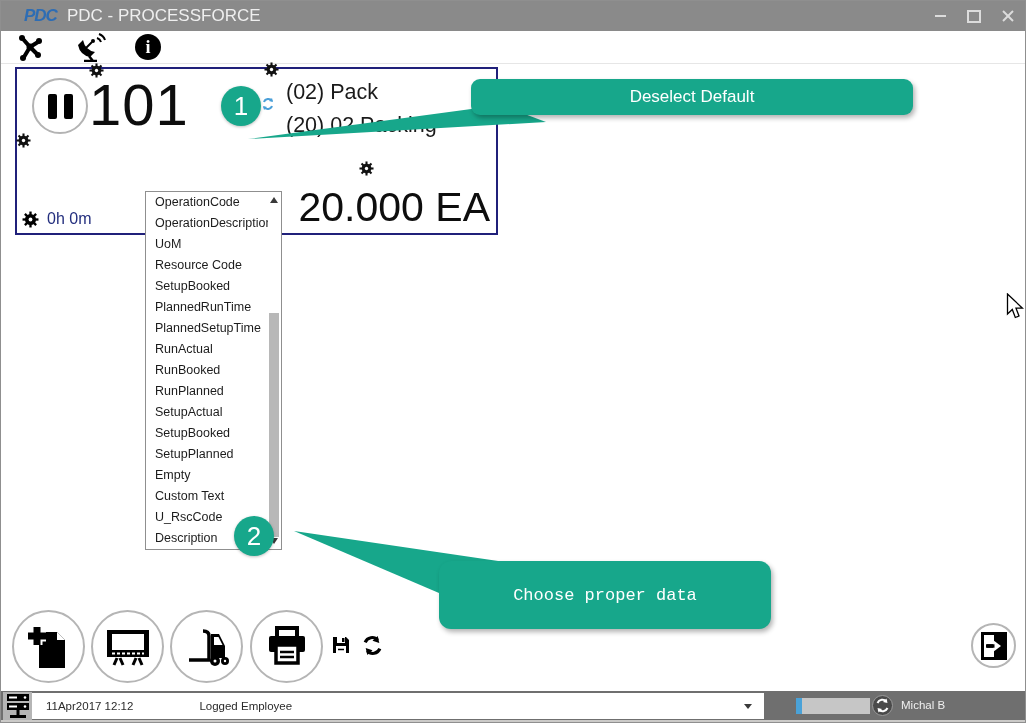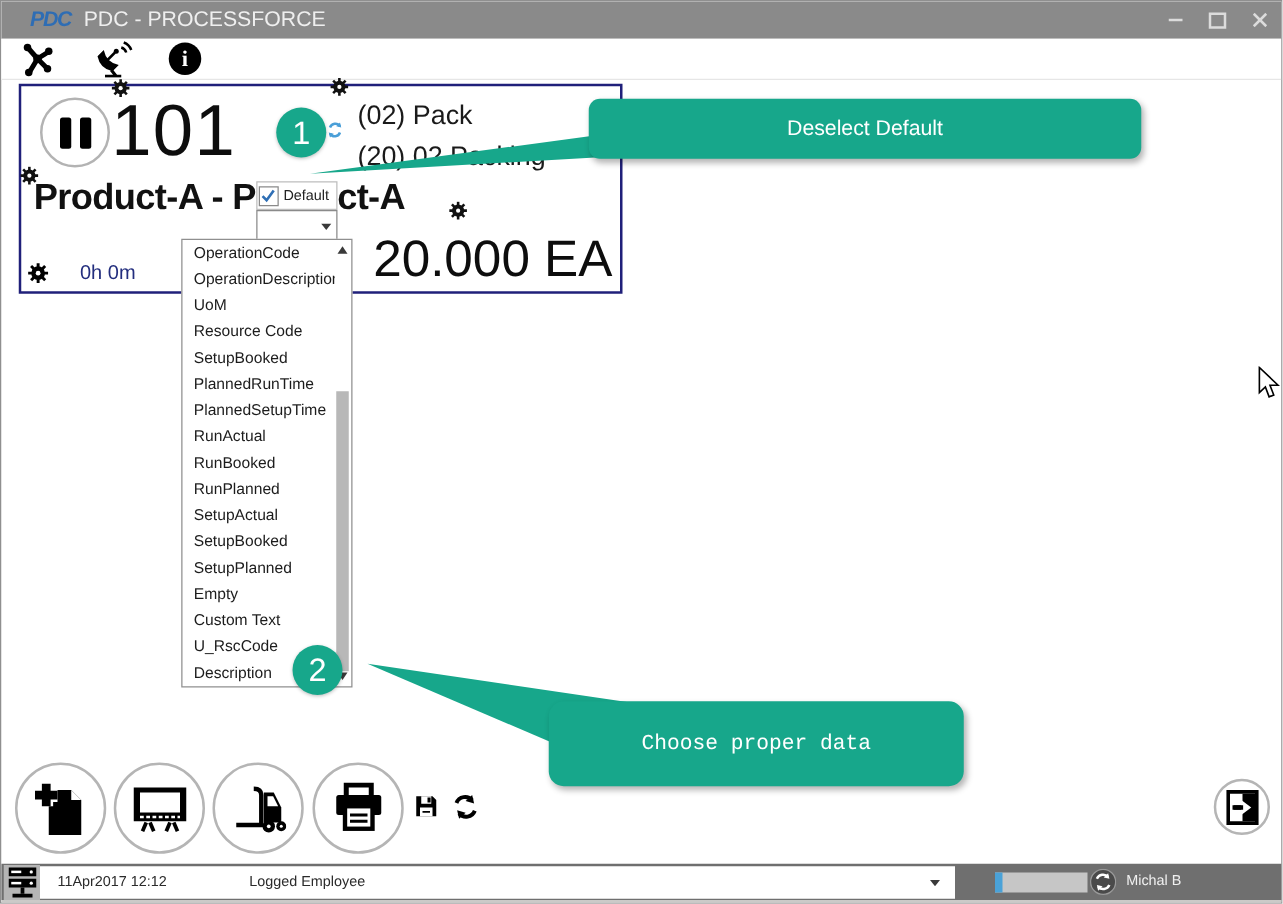--- a/index.html
+++ b/index.html
@@ -45,42 +45,42 @@
           border:1px solid #bdbdbd;box-sizing:border-box;display:flex;align-items:center;}
   .cb{width:16px;height:16px;background:#fff;border:1px solid #8a8a8a;margin-left:1px;
       display:flex;align-items:center;justify-content:center;box-sizing:border-box;}
   .deflabel{font-size:11.5px;font-weight:normal;letter-spacing:0;color:#222;margin-left:4px;}
   .combo{position:absolute;left:0;top:23px;width:65px;height:25px;background:#fff;
          border:1px solid #8a8a8a;box-sizing:border-box;}
   .combo-arrow{position:absolute;right:4px;top:10px;width:0;height:0;
                border-left:4.5px solid transparent;border-right:4.5px solid transparent;
                border-top:5px solid #3a3a3a;}
   .qty{position:absolute;right:6px;top:115px;font-size:41px;color:#0d0d0d;}
-  .setuprow{position:absolute;left:5px;top:141px;display:flex;gap:25px;}
+  .setuprow{position:absolute;left:5px;top:141px;display:flex;align-items:center;gap:8px;}
   .setuptime{font-size:16px;color:#232e7e;}
 
   
   .ddlist{position:absolute;left:144px;top:190px;width:137px;height:359px;background:#fff;
           border:1px solid #8f8f8f;box-sizing:border-box;z-index:20;}
   .li{height:21px;line-height:21px;padding-left:9px;font-size:12.5px;color:#1c1c1c;white-space:nowrap;overflow:hidden;}
   .sb{position:absolute;right:1px;top:1px;bottom:1px;width:12px;background:#fff;}
   .sb-up{position:absolute;top:4px;left:2px;width:0;height:0;
          border-left:4.5px solid transparent;border-right:4.5px solid transparent;
          border-bottom:6px solid #3a3a3a;}
   .sb-down{position:absolute;bottom:4px;left:2px;width:0;height:0;
            border-left:4.5px solid transparent;border-right:4.5px solid transparent;
            border-top:6px solid #3a3a3a;}
   .sb-thumb{position:absolute;left:1px;top:120px;width:10px;height:224px;background:#b8b8b8;}
 
   
   .tails{position:absolute;left:0;top:0;z-index:40;pointer-events:none;}
   .callout{position:absolute;background:#17a78b;border-radius:9px;color:#fff;font-size:17px;
            display:flex;align-items:center;justify-content:center;z-index:41;
            box-shadow:2px 3px 5px rgba(0,0,0,.3);}
-  .callout1{left:470px;top:78px;width:442px;height:48px;}
+  .callout1{left:470px;top:78px;width:442px;height:36px;}
   .callout2{left:438px;top:560px;width:332px;height:68px;border-radius:12px;font-family:Liberation Mono, monospace;}
   .badge2{position:absolute;left:233px;top:515px;z-index:42;}
 
   
   .cbtn{position:absolute;width:73px;height:73px;border-radius:50%;border:2px solid #b5b5b5;
         background:#fff;box-sizing:border-box;display:flex;align-items:center;justify-content:center;}
   .smallbtn{position:absolute;display:flex;align-items:center;justify-content:center;}
   .exitbtn{position:absolute;left:970px;top:622px;width:45px;height:45px;border-radius:50%;
            border:2px solid #b5b5b5;background:#fff;box-sizing:border-box;
            display:flex;align-items:center;justify-content:center;}
@@ -164,37 +164,20 @@
   <div class="panel">
     <div class="pausebtn">
       <div class="pbar"></div>
       <div class="pbar"></div>
     </div>
     <div class="ordnum">101</div>
     <div class="badge badge1">1</div>
     <div class="ops">
       <div>(02) Pack</div>
       <div>(20) 02 Packing</div>
-    </div>
-    <div class="prodrow">
-      <span>Product-A - P</span>
-      <span class="defwidget">
-        <span class="defrow">
-          <span class="cb">
-            <svg width="13" height="13" viewBox="0 0 16 16">
-                <polyline points="2.5,8.5 6.5,12.5 13.5,3" fill="none" stroke="#2f6fb5" stroke-width="2.6"></polyline>
-              </svg>
-          </span>
-          <span class="deflabel">Default</span>
-        </span>
-        <span class="combo">
-          <span class="combo-arrow"></span>
-        </span>
-      </span>
-      <span>ct-A</span>
     </div>
     <div class="qty">20.000 EA</div>
     <div class="setuprow">
       <svg width="17" height="17" viewBox="0 0 16 16">
         <g stroke="#000" stroke-width="2.2">
             <line x1="8" y1="0.5" x2="8" y2="15.5"></line>
             <line x1="0.5" y1="8" x2="15.5" y2="8"></line>
             <line x1="2.7" y1="2.7" x2="13.3" y2="13.3"></line>
             <line x1="13.3" y1="2.7" x2="2.7" y2="13.3"></line>
           </g>

